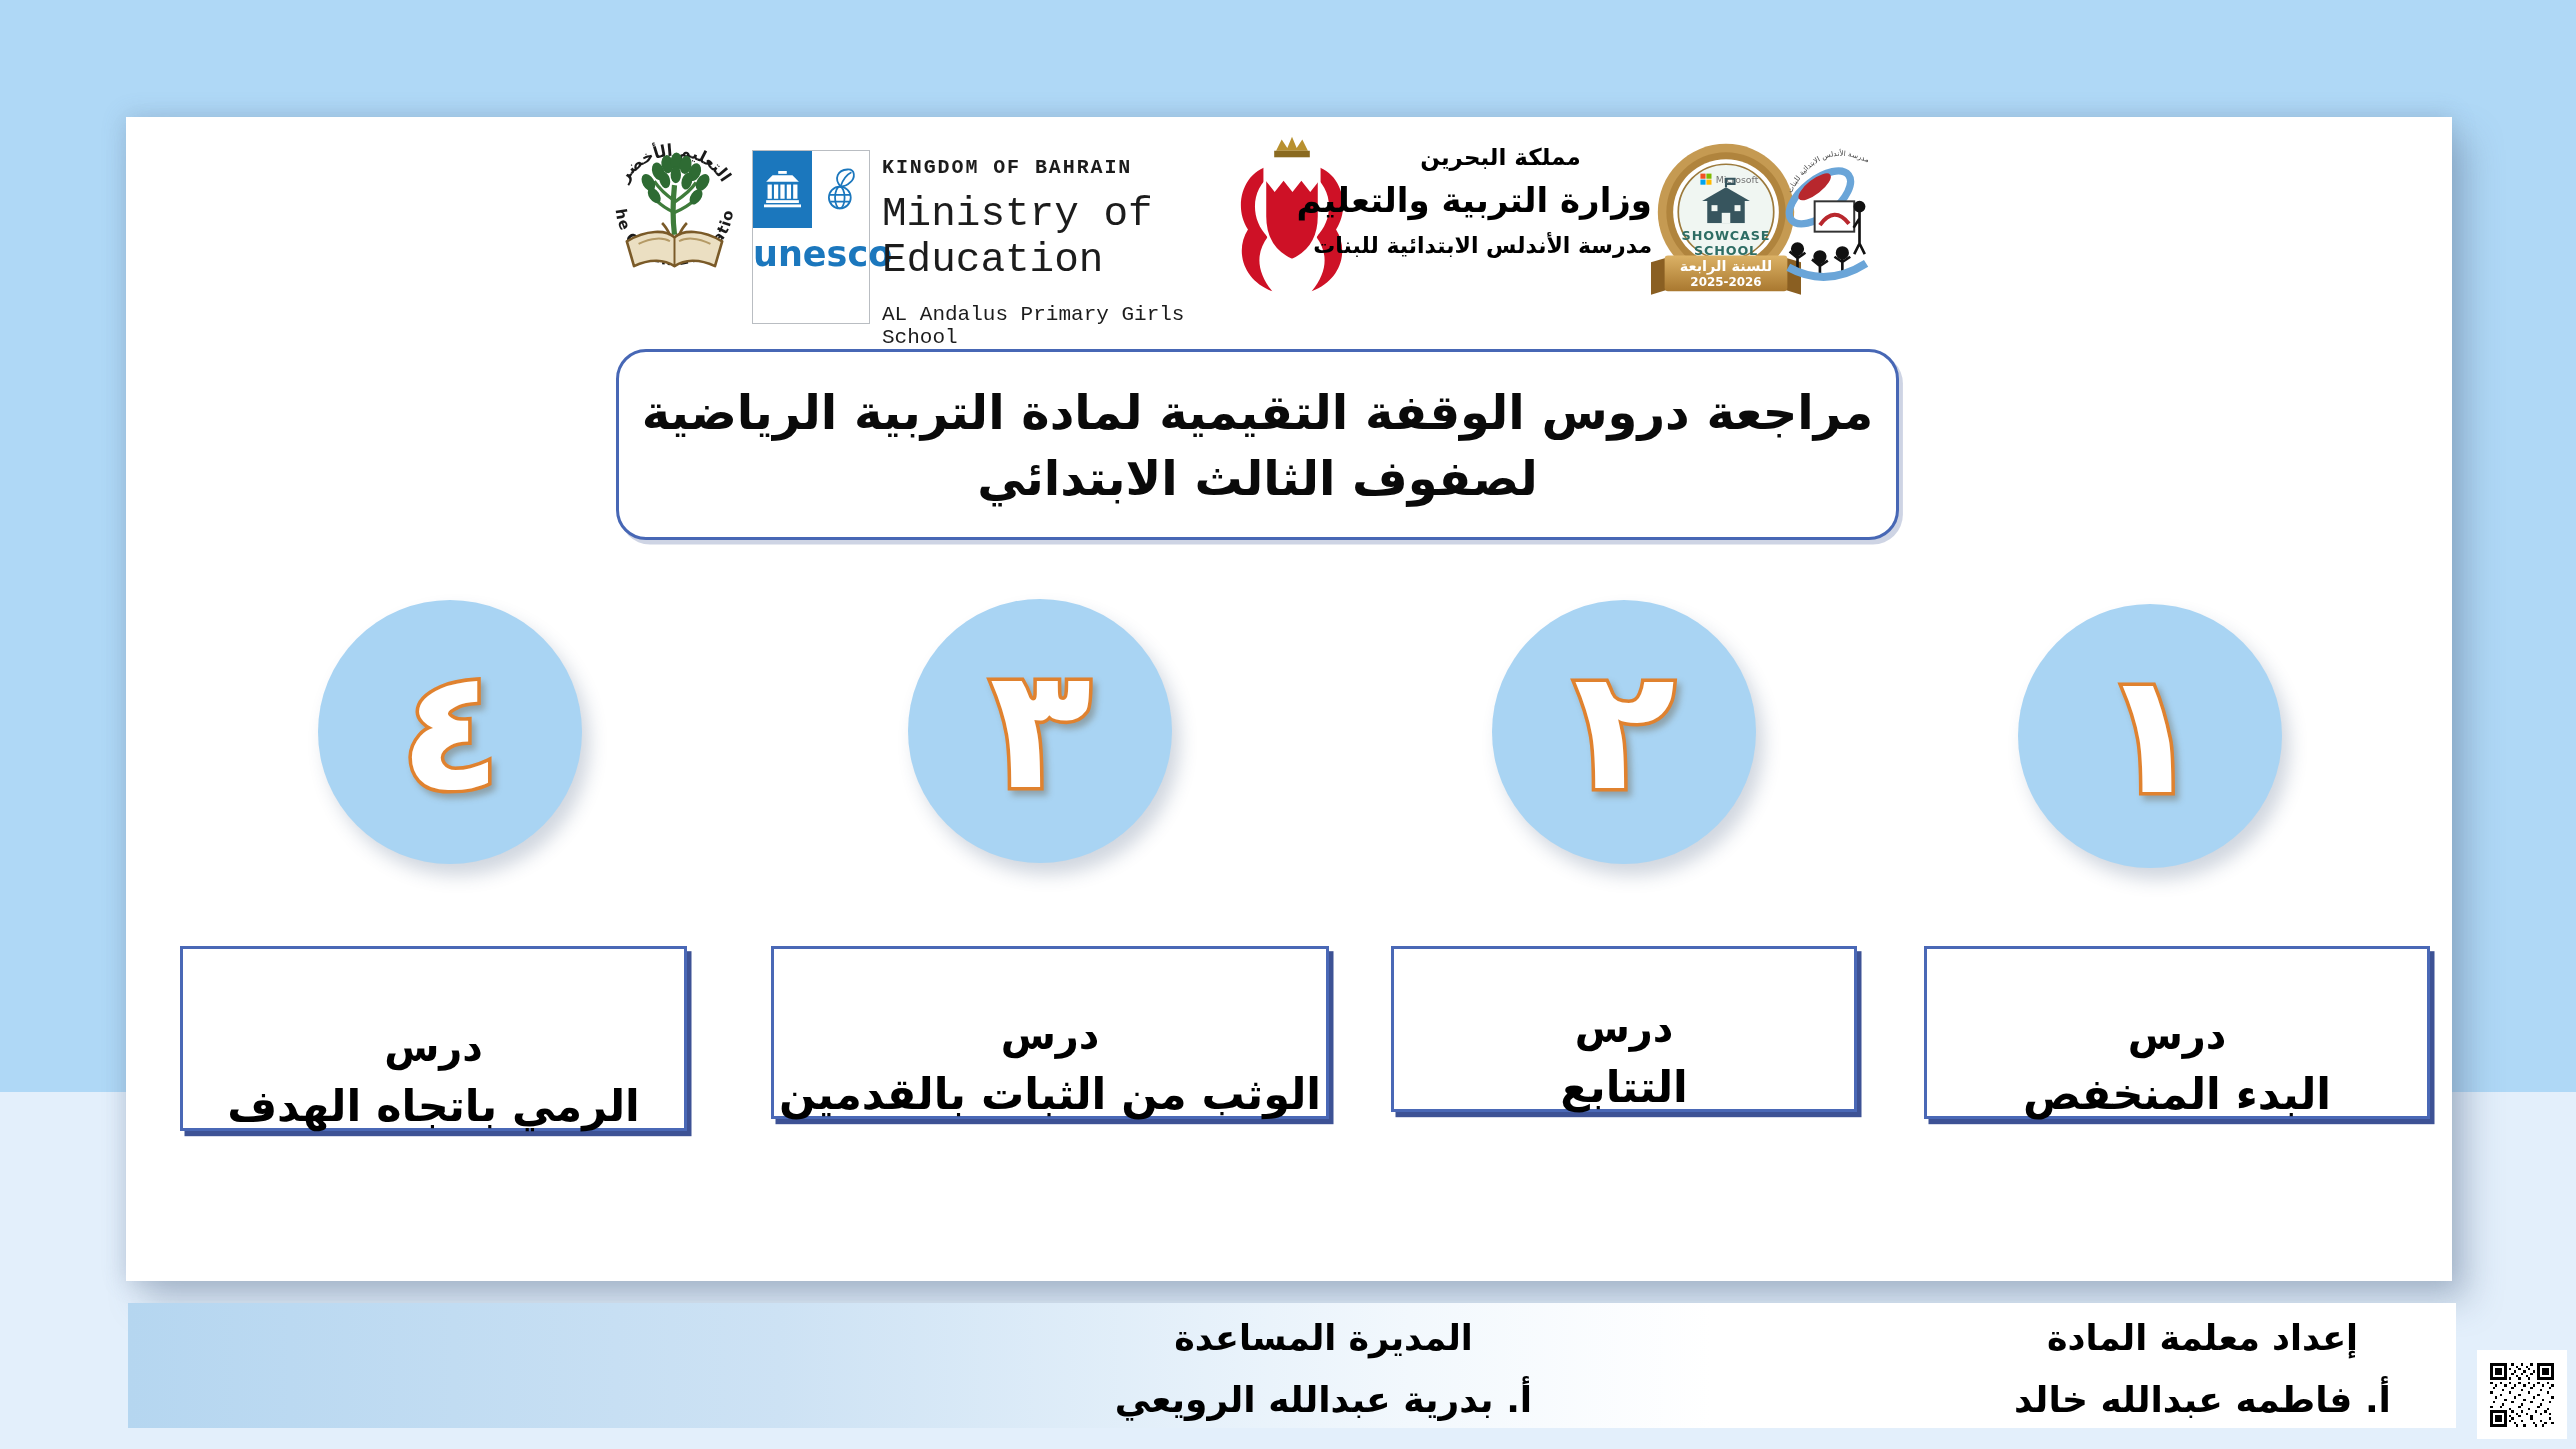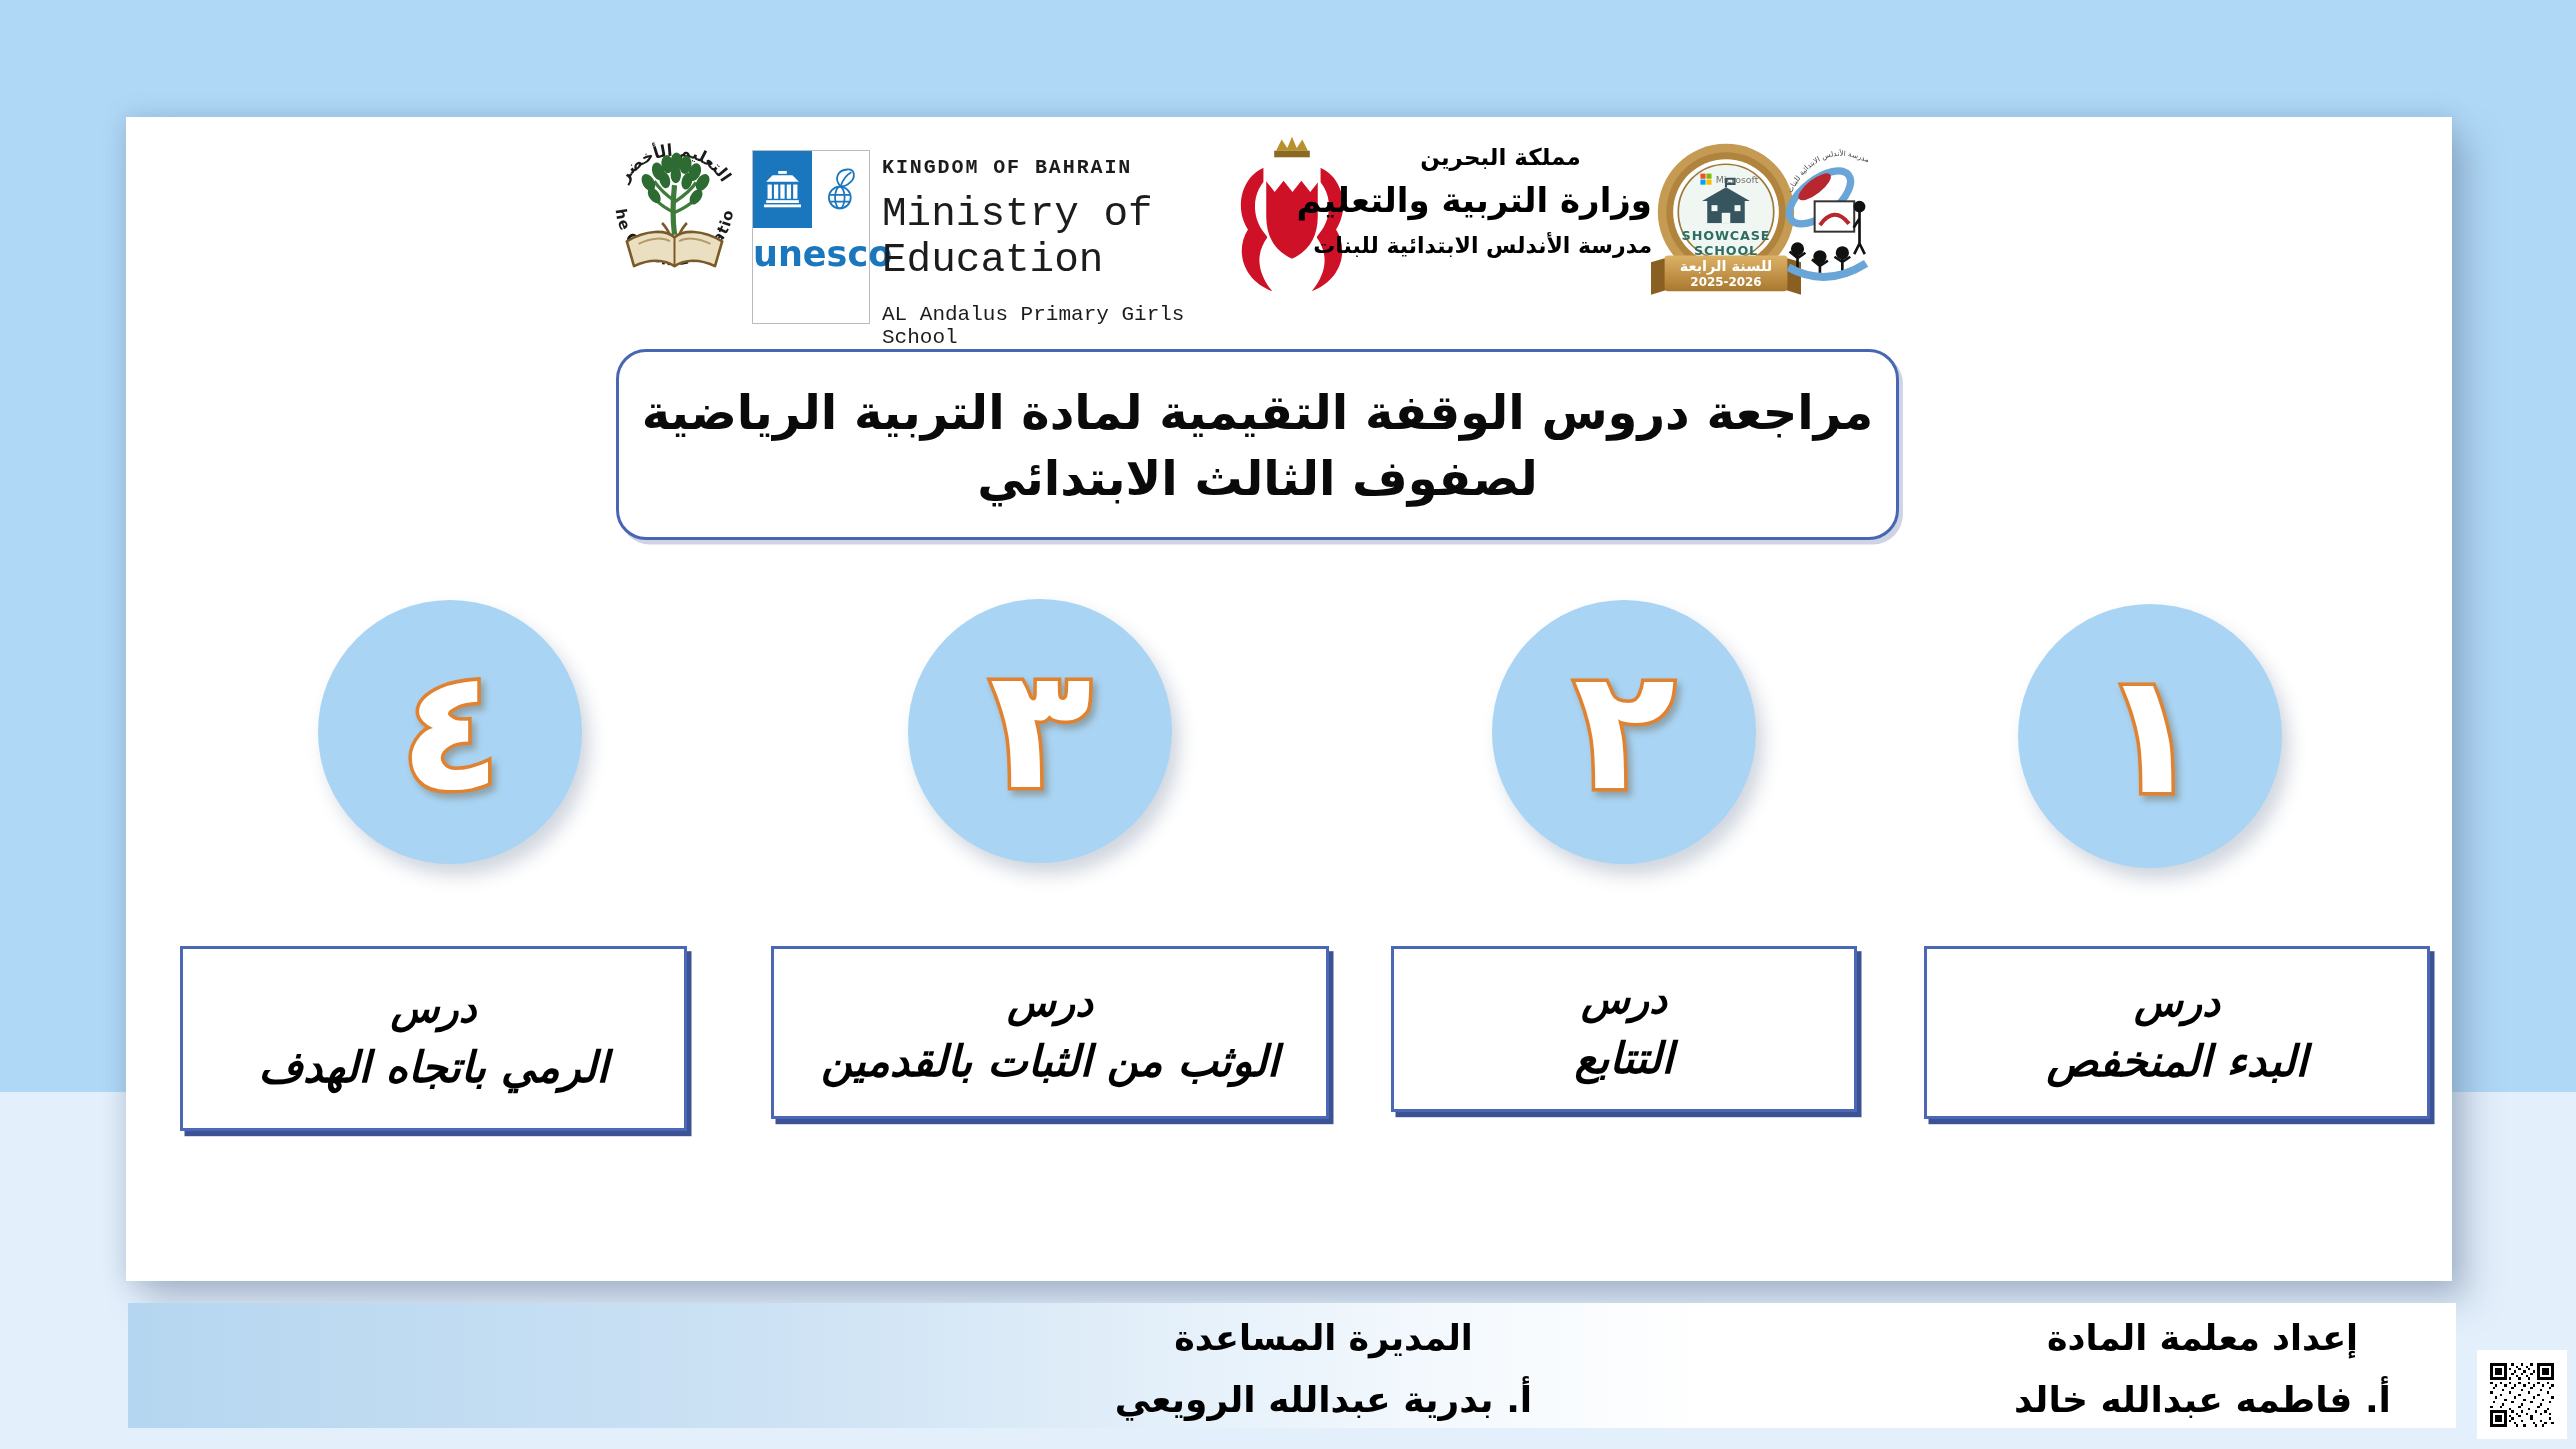--- a/index.html
+++ b/index.html
@@ -35,21 +35,21 @@
   .title-line{font-weight:bold;font-size:48px;line-height:1;color:#0a0a0a;}
   
   .circle{position:absolute;width:264px;height:264px;border-radius:50%;background:#A9D4F3;
     box-shadow:7.7px 11.6px 18px rgba(40,70,110,.22);
     display:flex;align-items:center;justify-content:center;}
   .circle svg{filter:drop-shadow(4.5px 5.8px 3.2px rgba(80,50,10,.30));}
   .n1{left:2018px;top:604px;} .n2{left:1492px;top:600px;} .n3{left:908px;top:599px;} .n4{left:318px;top:600px;}
   
   .lesson-box{position:absolute;background:#fff;border:3.2px solid #4A68B6;box-sizing:border-box;
     box-shadow:4.5px 5.2px 0 #3D5295;
-    display:flex;flex-direction:column;justify-content:center;align-items:center;gap:18px;text-align:center;font-style:italic;}
+    display:flex;flex-direction:column;justify-content:flex-end;align-items:center;gap:18px;text-align:center;}
   .b1{left:1924px;top:946px;width:506px;height:173px;}
   .b2{left:1391px;top:946px;width:466px;height:166px;}
   .b3{left:771px;top:946px;width:558px;height:173px;}
   .b4{left:180px;top:946px;width:507px;height:185px;}
   .lesson-prefix{font-weight:bold;font-size:40px;line-height:1;color:#000;}
   .lesson-name{font-weight:bold;font-size:43px;line-height:1;color:#000;white-space:nowrap;}
   
   .footer-band{position:absolute;left:128px;top:1303px;width:2328px;height:125px;
     background:linear-gradient(90deg,#B5D6F0 0%,#CDE2F4 28%,#F2F8FD 55%,#FFFFFF 68%,#FFFFFF 100%);}
   .fcol{position:absolute;text-align:center;color:#000;}

